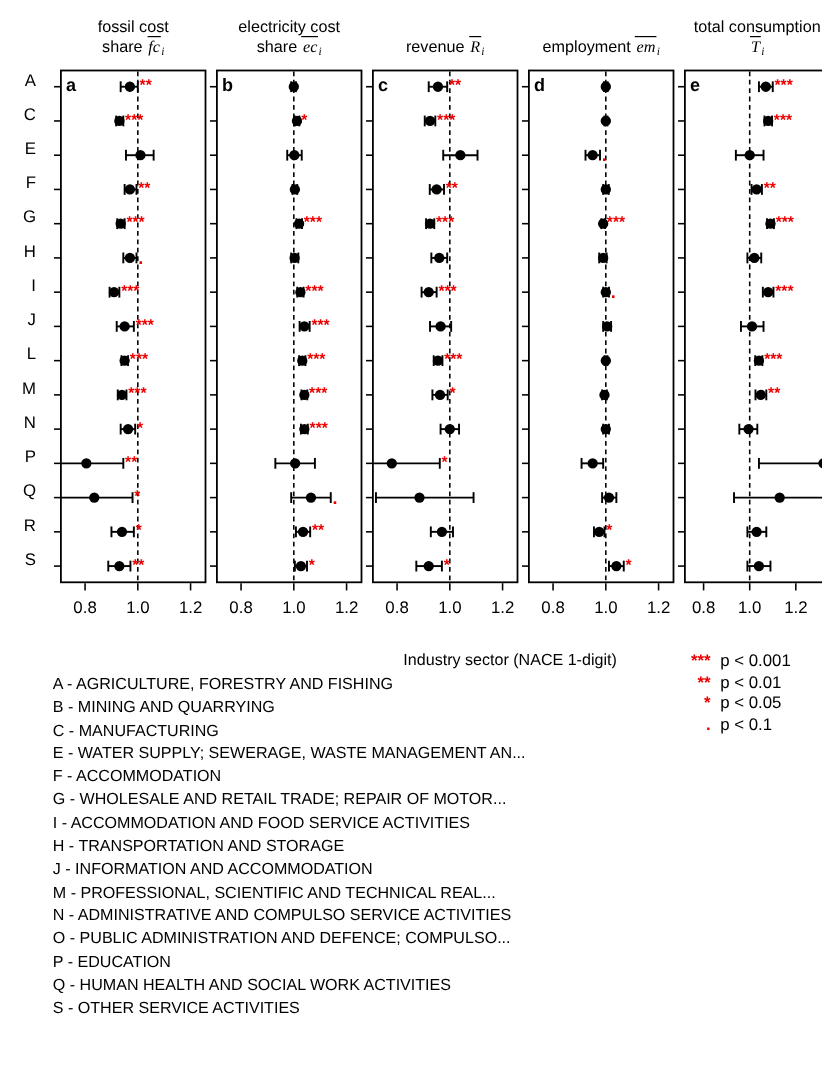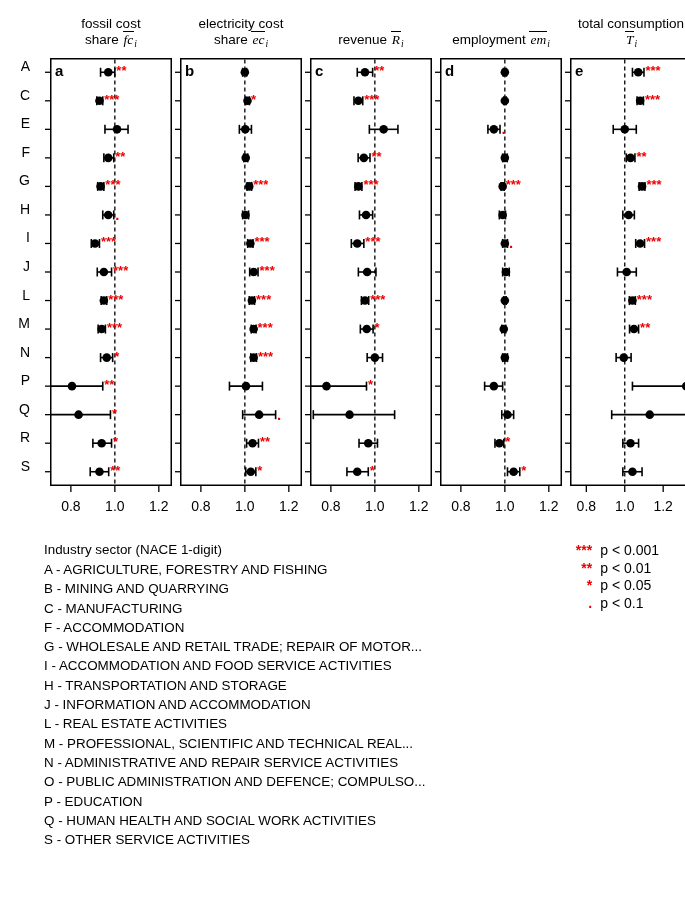--- a/index.html
+++ b/index.html
@@ -25,21 +25,21 @@
   .msym{
     font-family:Liberation Serif, serif;font-style:italic;
     border-top:1.4px solid #000;padding:0 1px;line-height:1.05;
   }
   .msub{
     font-family:"Liberation Serif",serif;font-style:italic;
     font-size:9.5px;vertical-align:-3px;
   }
   svg{overflow:visible;display:block;}
   .legend-area{position:relative;margin-top:16px;padding-left:44px;font-size:13.4px;}
-  .sector-title{width:470px;text-align:left;margin-bottom:3px;}
+  .sector-title{width:470px;text-align:right;margin-bottom:3px;}
   .sector-list{list-style:none;margin:0;padding:0;}
   .sector-list li{line-height:19.3px;white-space:nowrap;}
   .sig-legend{position:absolute;top:0;right:26px;font-size:14px;}
   .sig-row{display:flex;line-height:17.5px;}
   .sig-symbol{width:36px;text-align:right;font-weight:bold;margin-right:8px;}
   .sig-label{}
 </style>
 </head>
 <body>
 
@@ -718,28 +718,28 @@
         </div>
       </div>
   </div>
   <div class="legend-area">
     <div class="sector-legend">
       <div class="sector-title">Industry sector (NACE 1-digit)</div>
       <ul class="sector-list" id="sector-items">
           <li>A - AGRICULTURE, FORESTRY AND FISHING</li>
           <li>B - MINING AND QUARRYING</li>
           <li>C - MANUFACTURING</li>
+          <li>E - WATER SUPPLY; SEWERAGE, WASTE MANAGEMENT AN...</li>
           <li>F - ACCOMMODATION</li>
           <li>G - WHOLESALE AND RETAIL TRADE; REPAIR OF MOTOR...</li>
           <li>I - ACCOMMODATION AND FOOD SERVICE ACTIVITIES</li>
           <li>H - TRANSPORTATION AND STORAGE</li>
           <li>J - INFORMATION AND ACCOMMODATION</li>
-          <li>L - REAL ESTATE ACTIVITIES</li>
           <li>M - PROFESSIONAL, SCIENTIFIC AND TECHNICAL REAL...</li>
-          <li>N - ADMINISTRATIVE AND REPAIR SERVICE ACTIVITIES</li>
+          <li>N - ADMINISTRATIVE AND COMPULSO SERVICE ACTIVITIES</li>
           <li>O - PUBLIC ADMINISTRATION AND DEFENCE; COMPULSO...</li>
           <li>P - EDUCATION</li>
           <li>Q - HUMAN HEALTH AND SOCIAL WORK ACTIVITIES</li>
           <li>S - OTHER SERVICE ACTIVITIES</li>
         </ul>
     </div>
     <div class="sig-legend" id="sig-legend">
         <div class="sig-row">
           <span class="sig-symbol" style="color: rgb(238, 0, 0);">***</span>
           <span class="sig-label">p &lt; 0.001</span>

